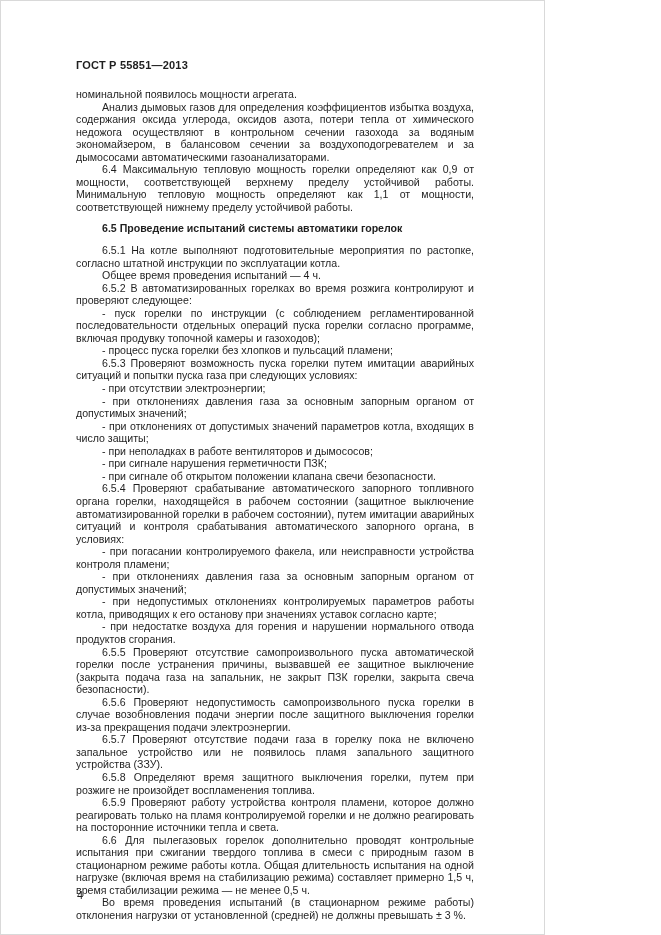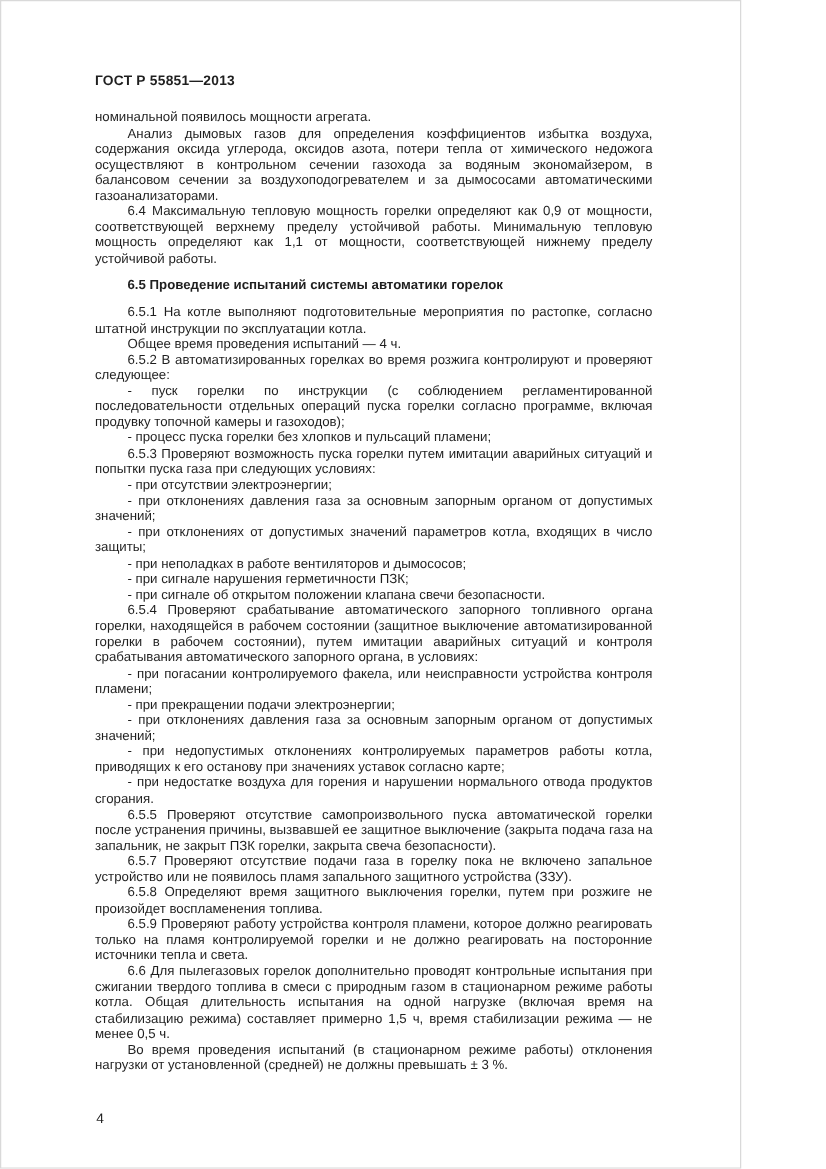--- a/index.html
+++ b/index.html
@@ -2,21 +2,21 @@
 <html lang="ru"><head>
 <meta charset="utf-8">
 <style>
   html, body {
     margin: 0;
     padding: 0;
     background: #ffffff;
   }
   .page {
     position: relative;
-    width: 593px;
+    width: 545px;
     height: 935px;
     box-sizing: border-box;
     background: #ffffff;
     border: 1px solid #d9d9d9;
     padding: 58px 70px 0 75px;
     font-family: "Liberation Sans", sans-serif;
     color: #1f1f1f;
     overflow: hidden;
   }
   .doc-header {
@@ -65,25 +65,25 @@
       <p class="para list">- процесс пуска горелки без хлопков и пульсаций пламени;</p>
       <p class="para body">6.5.3 Проверяют возможность пуска горелки путем имитации аварийных ситуаций и попытки пуска газа при следующих условиях:</p>
       <p class="para list">- при отсутствии электроэнергии;</p>
       <p class="para list">- при отклонениях давления газа за основным запорным органом от допустимых значений;</p>
       <p class="para list">- при отклонениях от допустимых значений параметров котла, входящих в число защиты;</p>
       <p class="para list">- при неполадках в работе вентиляторов и дымососов;</p>
       <p class="para list">- при сигнале нарушения герметичности ПЗК;</p>
       <p class="para list">- при сигнале об открытом положении клапана свечи безопасности.</p>
       <p class="para body">6.5.4 Проверяют срабатывание автоматического запорного топливного органа горелки, находящейся в рабочем состоянии (защитное выключение автоматизированной горелки в рабочем состоянии), путем имитации аварийных ситуаций и контроля срабатывания автоматического запорного органа, в условиях:</p>
       <p class="para list">- при погасании контролируемого факела, или неисправности устройства контроля пламени;</p>
-      <p class="para list">- при прекращении подачи электроэнергии;</p>
       <p class="para list">- при отклонениях давления газа за основным запорным органом от допустимых значений;</p>
       <p class="para list">- при недопустимых отклонениях контролируемых параметров работы котла, приводящих к его останову при значениях уставок согласно карте;</p>
       <p class="para list">- при недостатке воздуха для горения и нарушении нормального отвода продуктов сгорания.</p>
       <p class="para body">6.5.5 Проверяют отсутствие самопроизвольного пуска автоматической горелки после устранения причины, вызвавшей ее защитное выключение (закрыта подача газа на запальник, не закрыт ПЗК горелки, закрыта свеча безопасности).</p>
+      <p class="para body">6.5.6 Проверяют недопустимость самопроизвольного пуска горелки в случае возобновления подачи энергии после защитного выключения горелки из-за прекращения подачи электроэнергии.</p>
       <p class="para body">6.5.7 Проверяют отсутствие подачи газа в горелку пока не включено запальное устройство или не появилось пламя запального защитного устройства (ЗЗУ).</p>
       <p class="para body">6.5.8 Определяют время защитного выключения горелки, путем при розжиге не произойдет воспламенения топлива.</p>
       <p class="para body">6.5.9 Проверяют работу устройства контроля пламени, которое должно реагировать только на пламя контролируемой горелки и не должно реагировать на посторонние источники тепла и света.</p>
       <p class="para body">6.6 Для пылегазовых горелок дополнительно проводят контрольные испытания при сжигании твердого топлива в смеси с природным газом  в стационарном режиме работы котла. Общая длительность испытания на одной нагрузке (включая время на стабилизацию режима) составляет примерно 1,5 ч, время стабилизации режима — не менее 0,5 ч.</p>
       <p class="para body">Во время проведения испытаний (в стационарном режиме работы) отклонения нагрузки от установленной (средней) не должны превышать ± 3 %.</p>
     </div>
   <div class="page-number">4</div>
 </div>
 
 </body></html>

